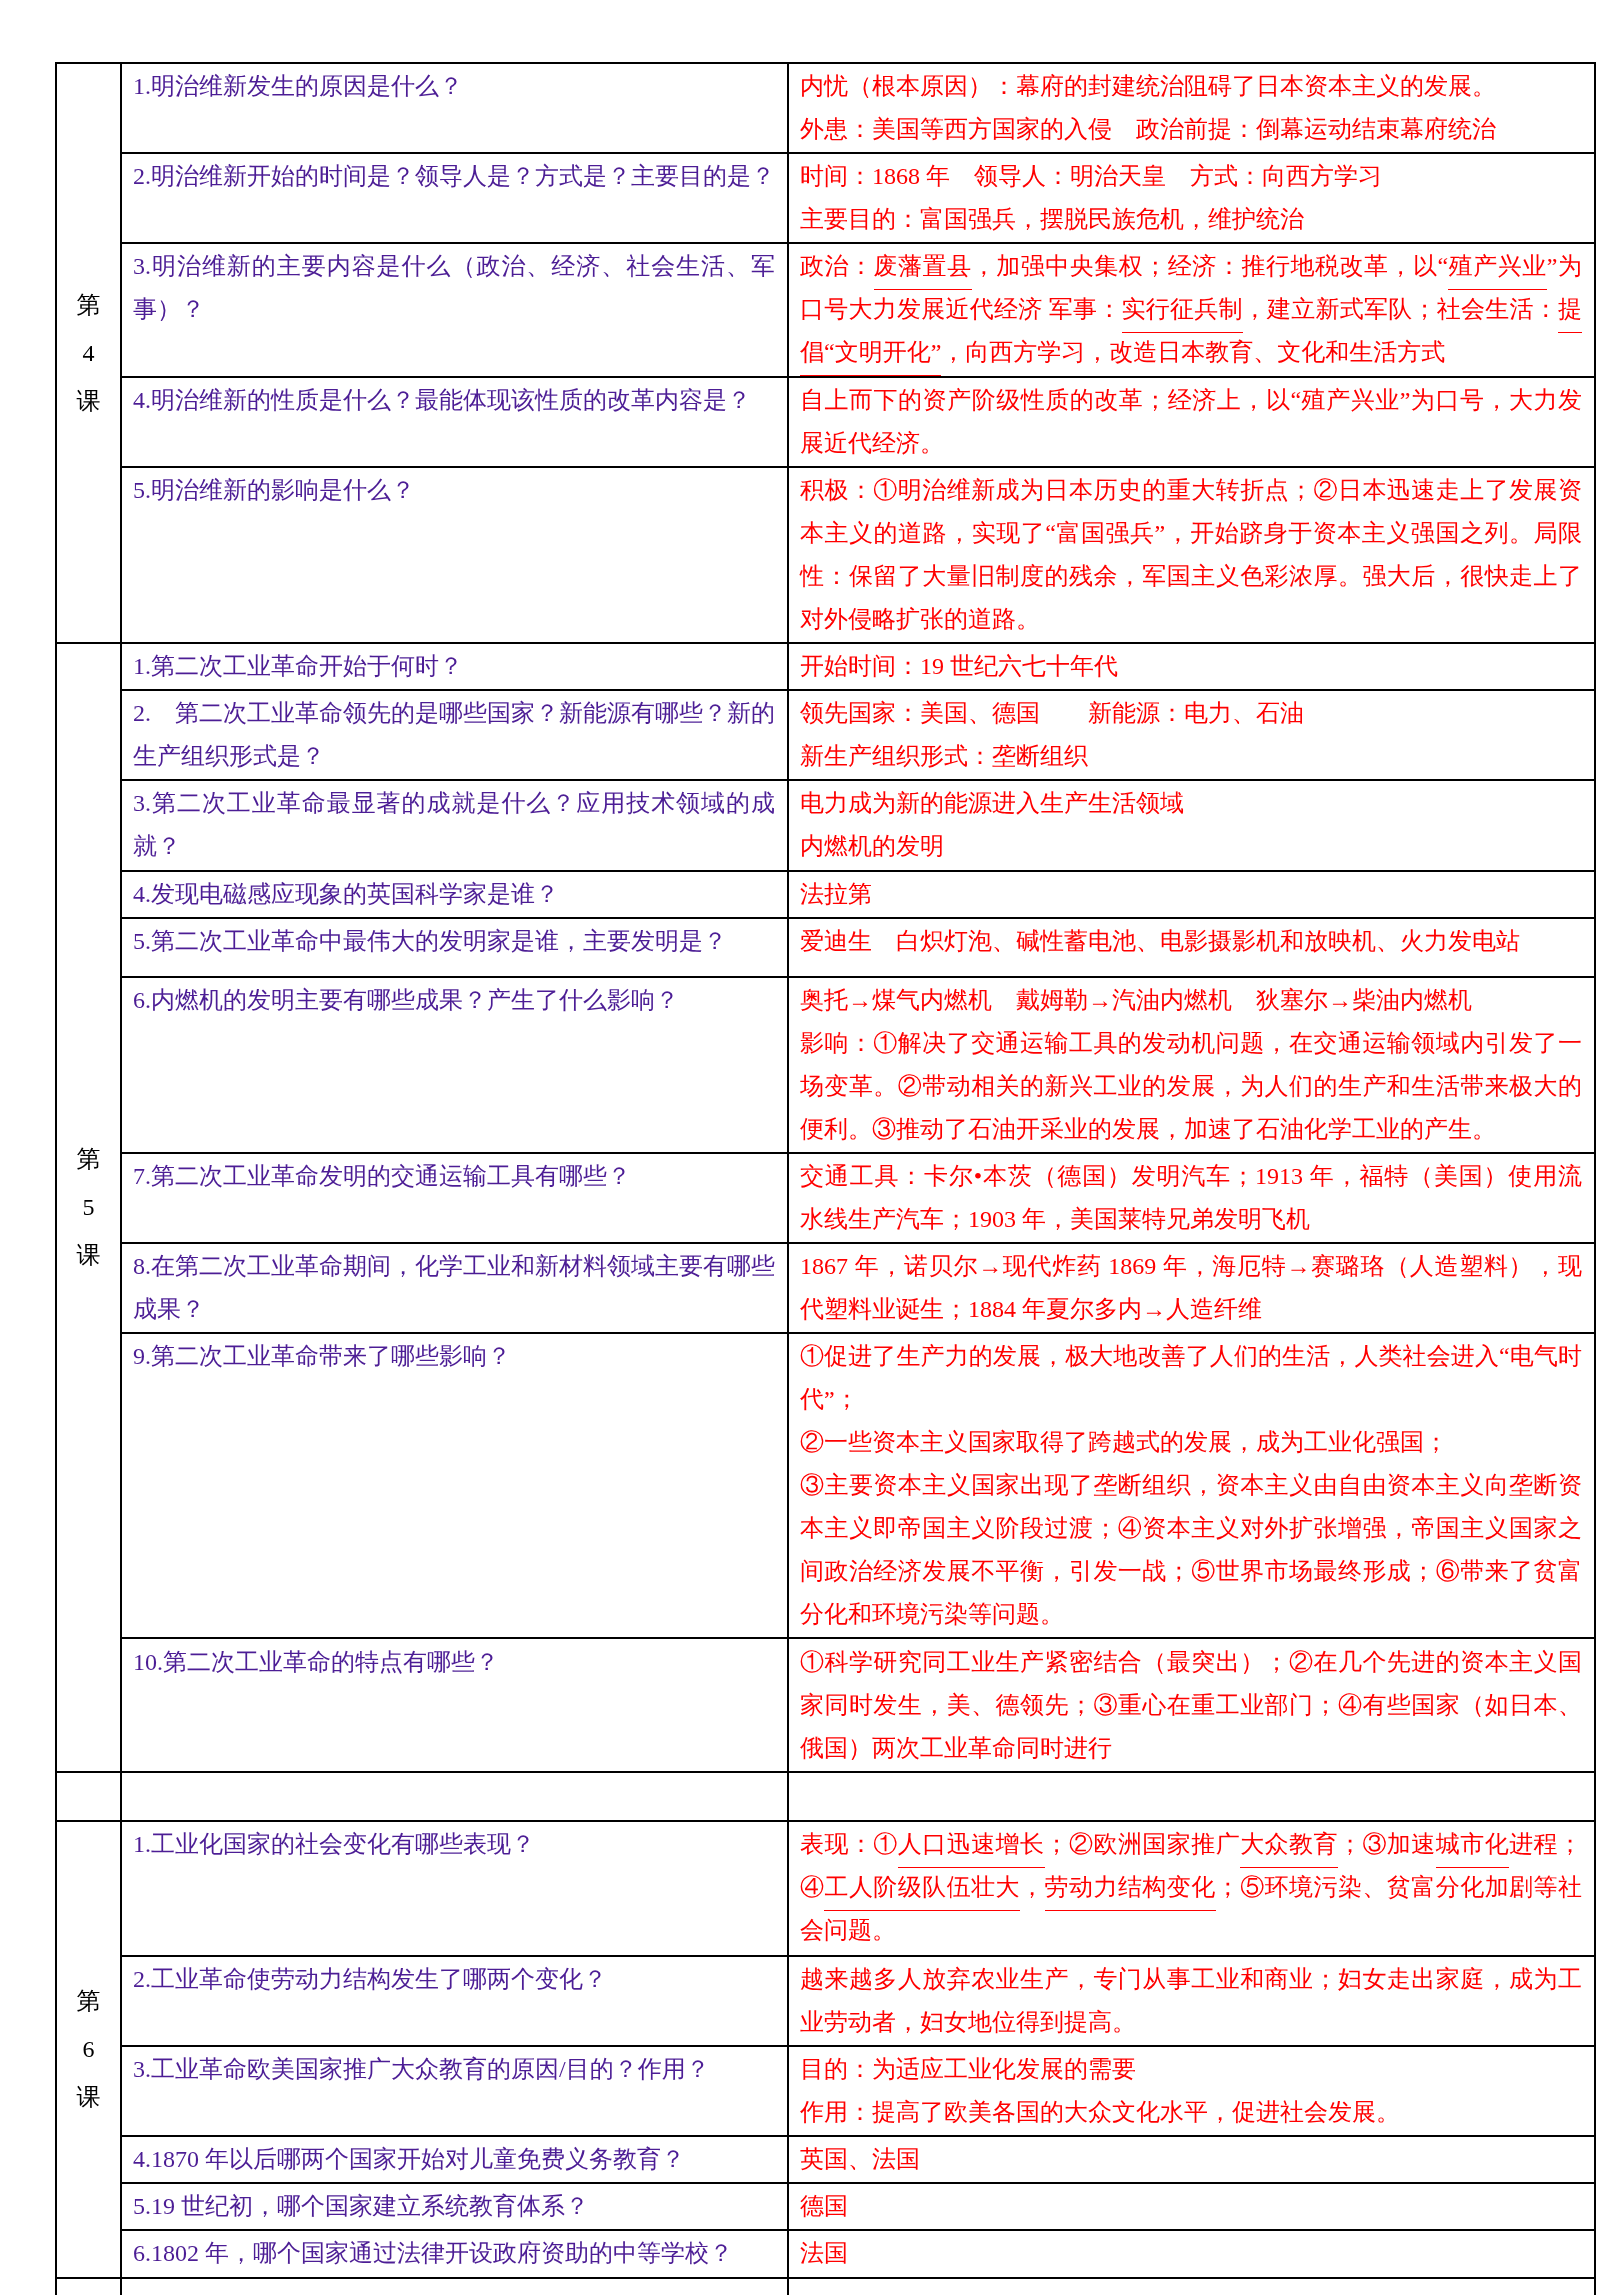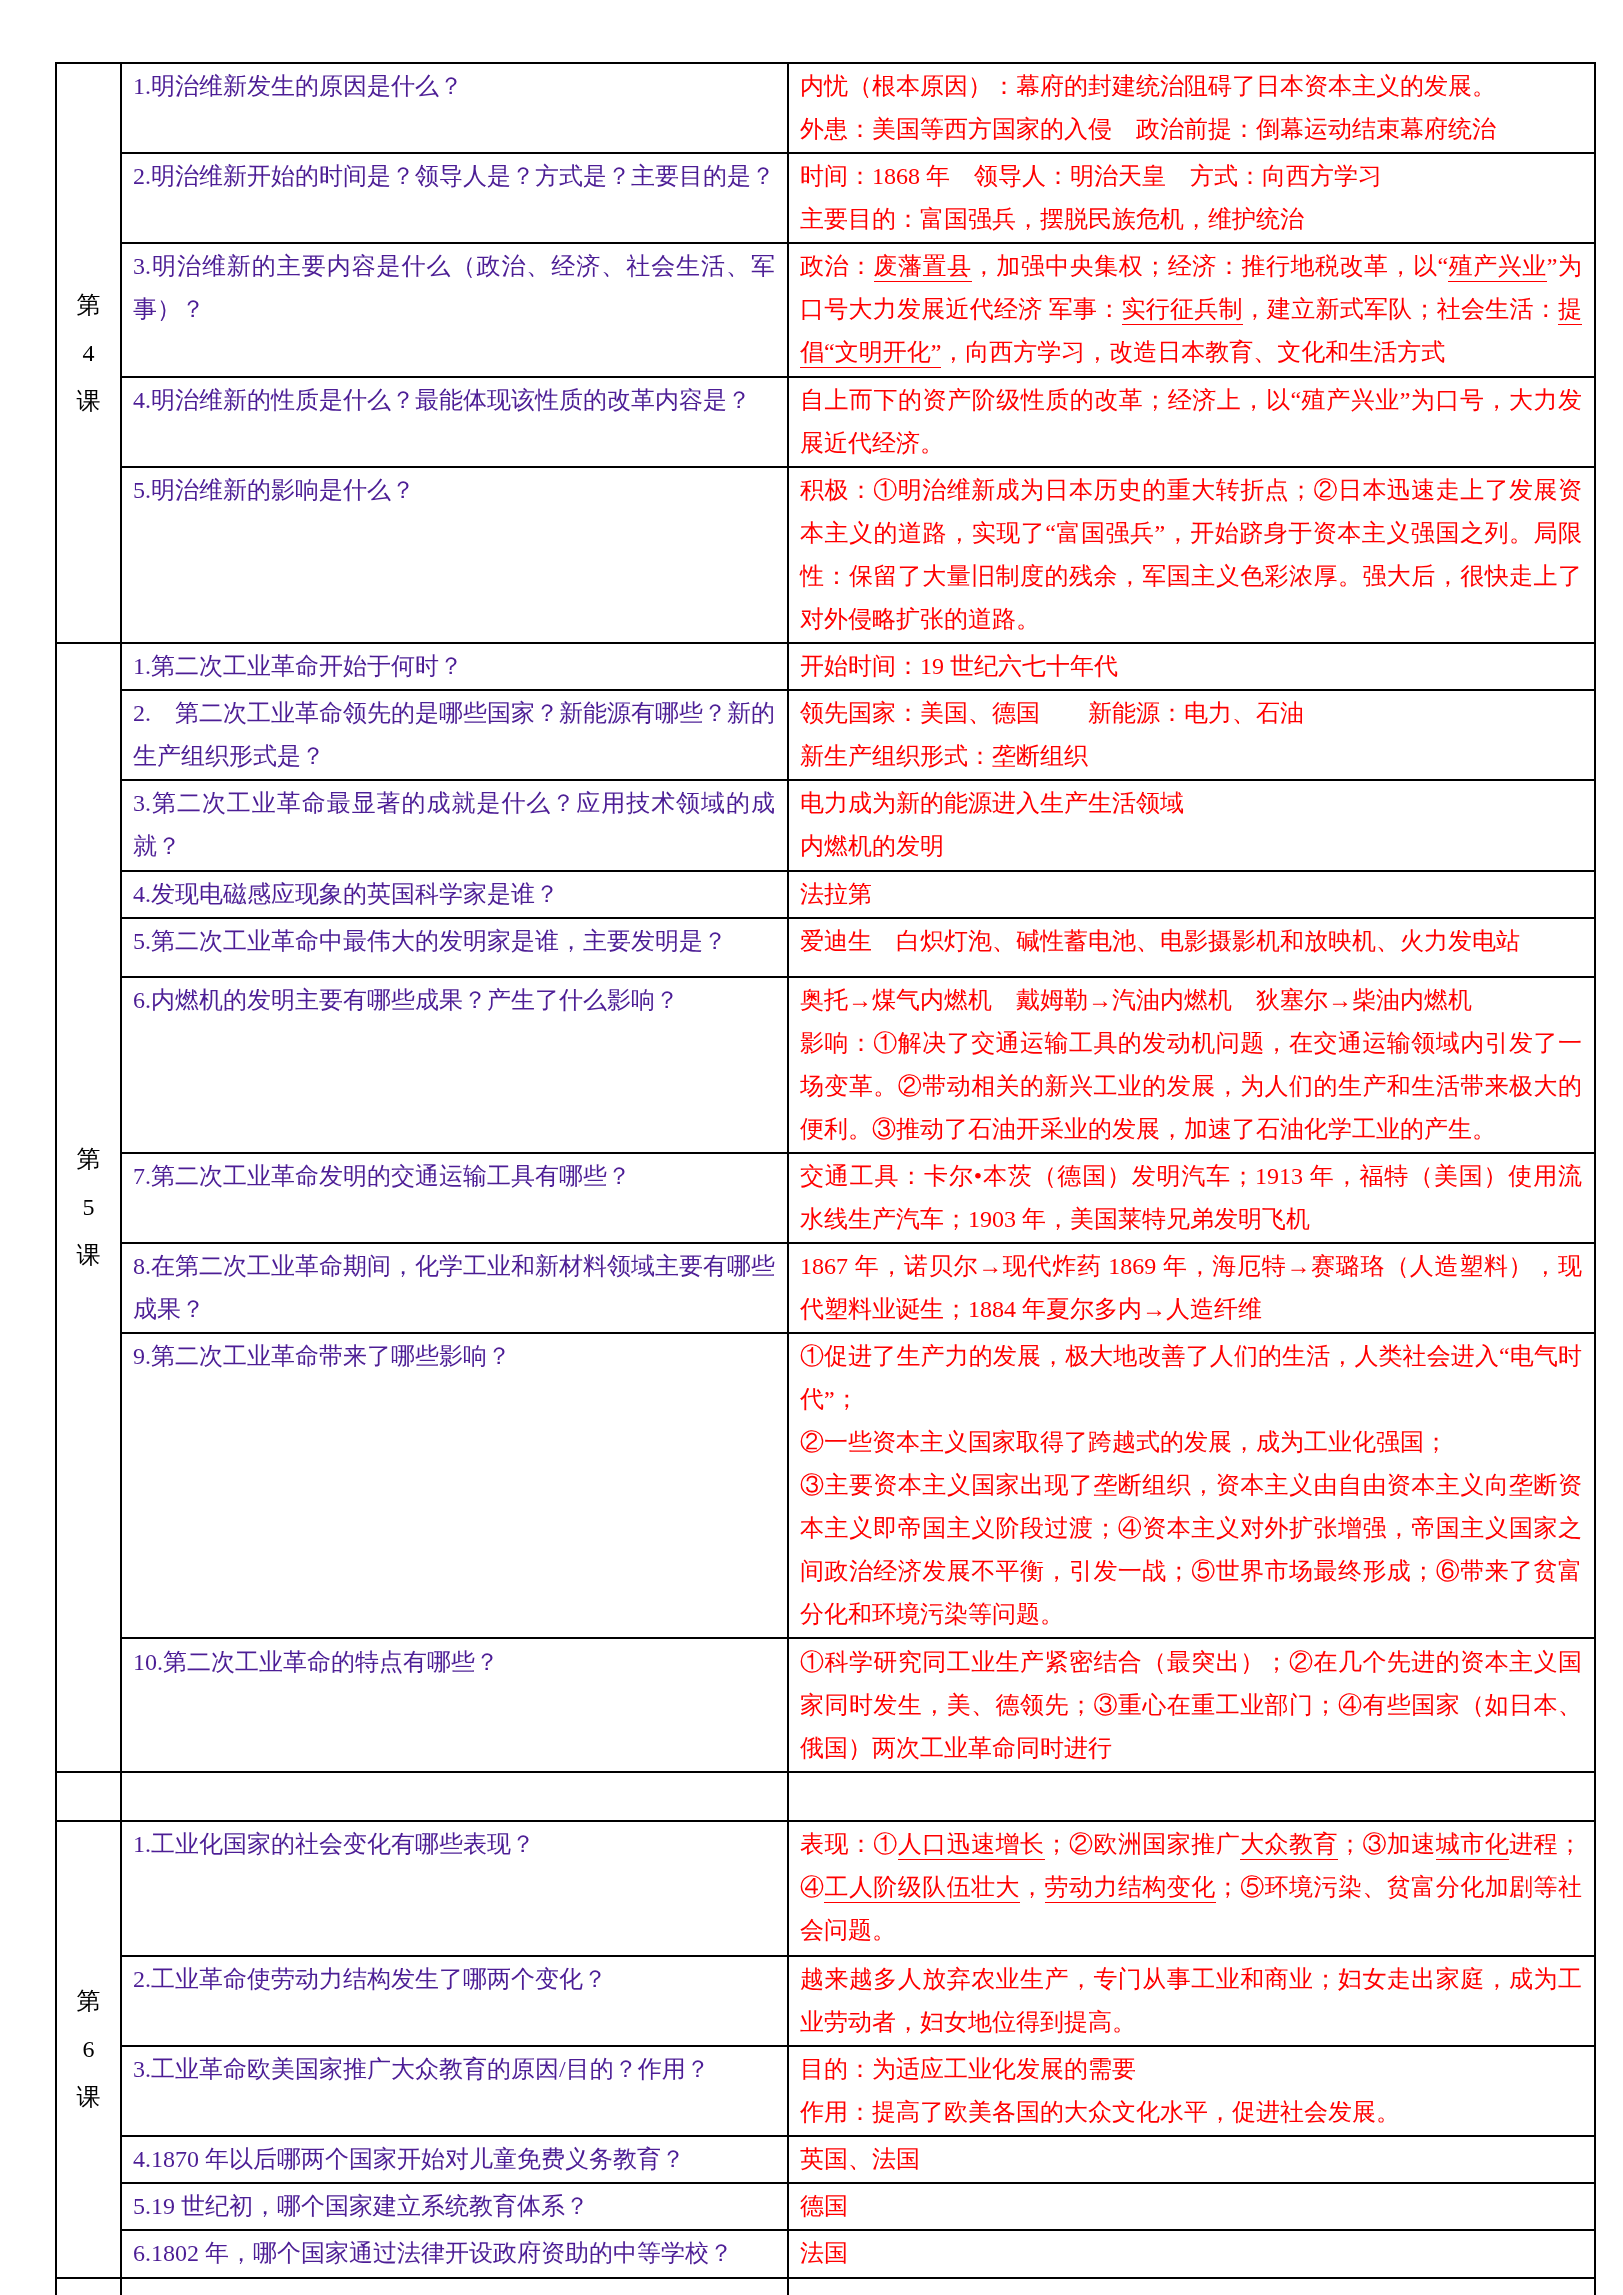--- a/index.html
+++ b/index.html
@@ -39,21 +39,21 @@
   }
   td.q { color: #4c1d95; text-align: justify; }
   td.a { color: #ff0000; text-align: justify; }
   .para {
     margin: 0;
     white-space: pre-wrap;
     word-break: break-all;
   }
   .u {
     border-bottom: 1.6px solid currentColor;
-    padding-bottom: 2px;
+    padding-bottom: 10px;
   }
 </style>
 </head>
 <body>
 
 <table class="study">
   <colgroup>
     <col class="c-lesson">
     <col class="c-question">
     <col class="c-answer">

